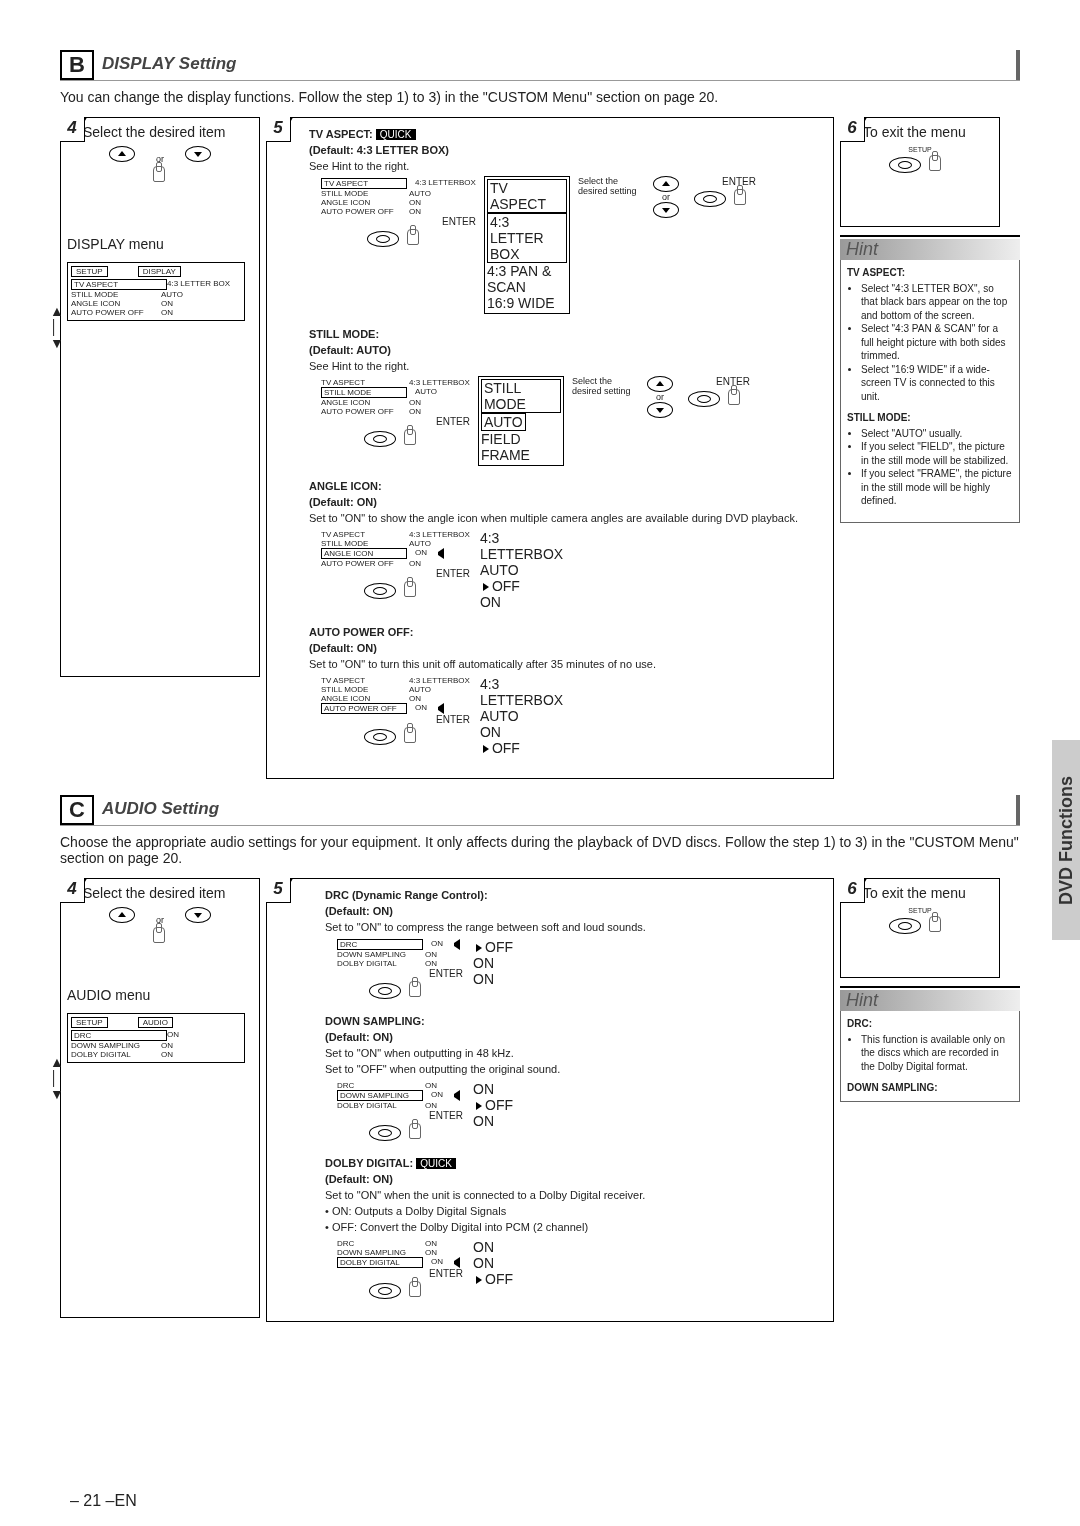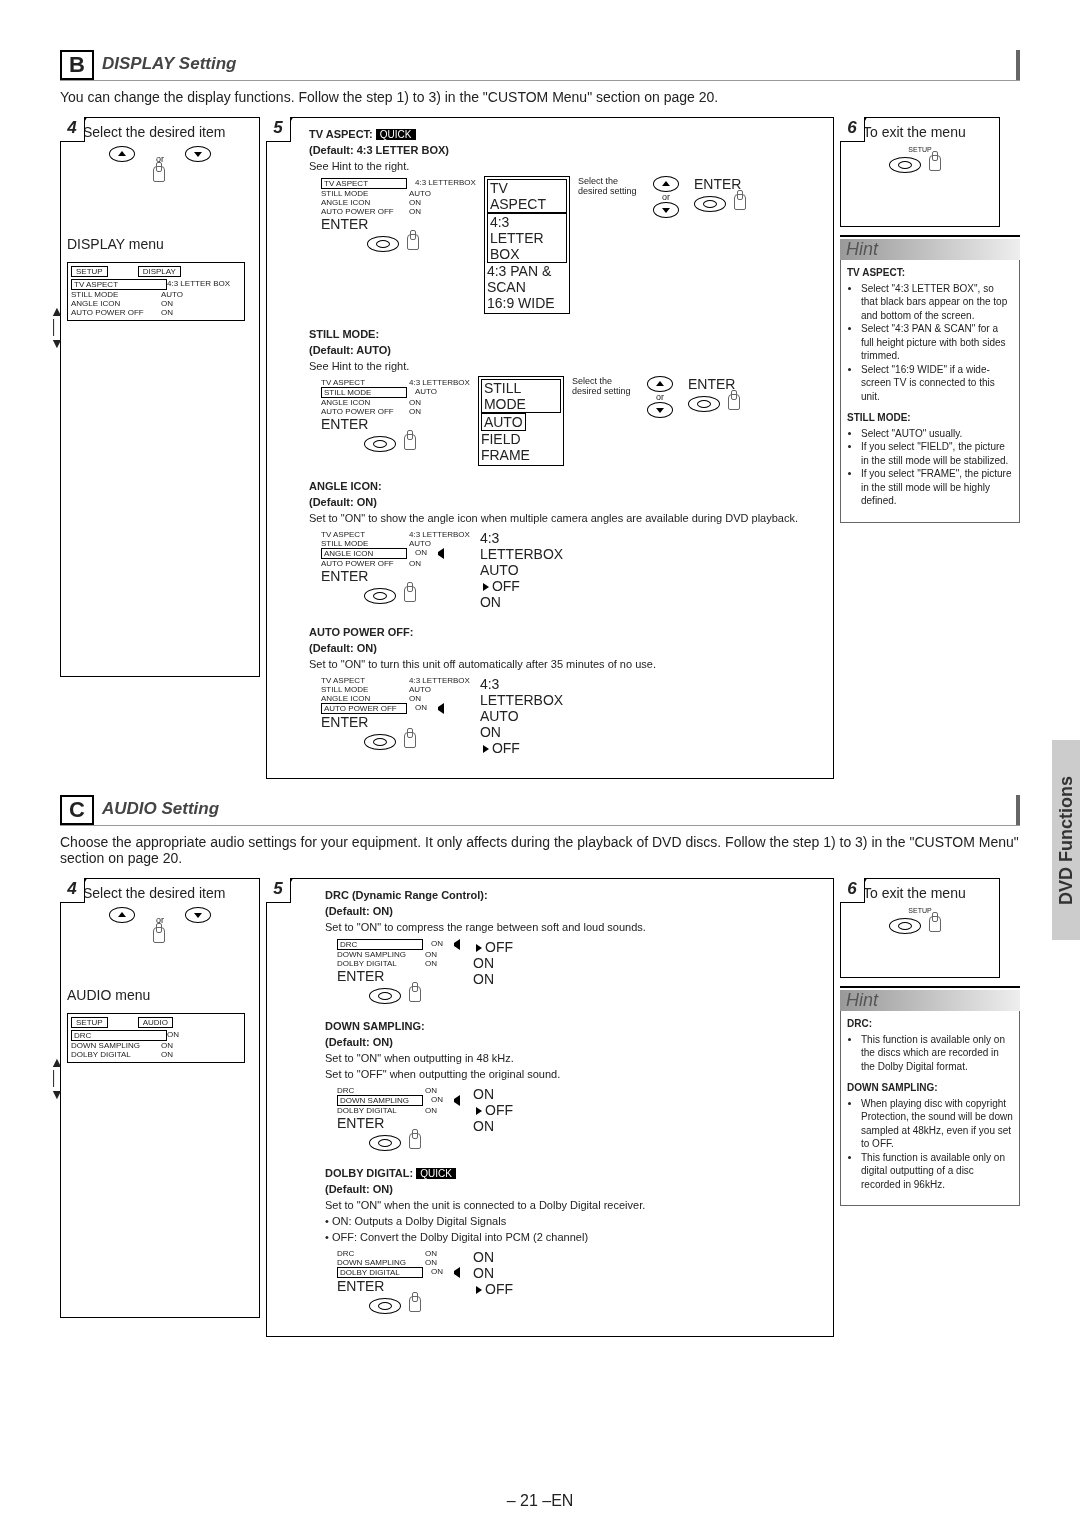--- a/index.html
+++ b/index.html
@@ -47,24 +47,24 @@
 .mini-menu{display:inline-block;vertical-align:top;font-size:8px;margin-left:12px;margin-top:2px}
 .mini-menu .row{display:flex;gap:8px}
 .mini-menu .l{width:80px}
 .arrow-r{display:inline-block;border-top:4px solid transparent;border-bottom:4px solid transparent;border-left:6px solid #000;margin:0 3px}
 .arrow-l{display:inline-block;border-top:4px solid transparent;border-bottom:4px solid transparent;border-right:6px solid #000;margin:0 3px}
 .hline-top{height:2px;background:#000;margin:0 0 2px 0}
 .hint-hdr{background:linear-gradient(90deg,#999,#eee);font-weight:normal;font-style:italic;font-size:18px;color:#555;padding:0 6px}
 .hint-body{border:1px solid #666;border-top:none;padding:6px;font-size:10px;line-height:1.35}
 .hint-body .t{font-weight:bold}
 .hint-body ul{margin:2px 0 8px 0;padding-left:14px}
-.enter-lbl{font-size:14px;text-align:left}
+.enter-lbl{font-size:10px;text-align:right}
 .setup-lbl{font-size:7px;text-align:center}
 .sep{height:16px}
-.btm{position:absolute;bottom:30px;left:0;right:0;display:flex;justify-content:center;padding:0 70px;font-size:16px}
+.btm{position:absolute;bottom:30px;left:0;right:0;display:flex;justify-content:flex-start;padding:0 70px;font-size:16px}
 .flowblock{margin-bottom:14px}
 .smallgap{margin-top:6px}
 .ctr{text-align:center}
 </style>
 </head>
 <body>
 
 <div class="page">
 <div class="side-tab">
       <span>DVD Functions</span>
@@ -466,24 +466,20 @@
     </div>
     <div class="hintcol">
       <div class="hline-top"></div>
       <div class="hint-hdr">Hint</div>
       <div class="hint-body">
         <div class="t">DRC:</div>
         <ul>
           <li>This function is available only on the discs which are recorded in the Dolby Digital format.</li>
         </ul>
         <div class="t">DOWN SAMPLING:</div>
-        <ul>
-          <li>When playing disc with copyright Protection, the sound will be down sampled at 48kHz, even if you set to OFF.</li>
-          <li>This function is available only on digital outputting of a disc recorded in 96kHz.</li>
-        </ul>
       </div>
     </div>
   </div>
 </div>
 
 <div class="btm">
   <span></span>
   <span>– 21 –</span>
   <span>EN</span>
 </div>

